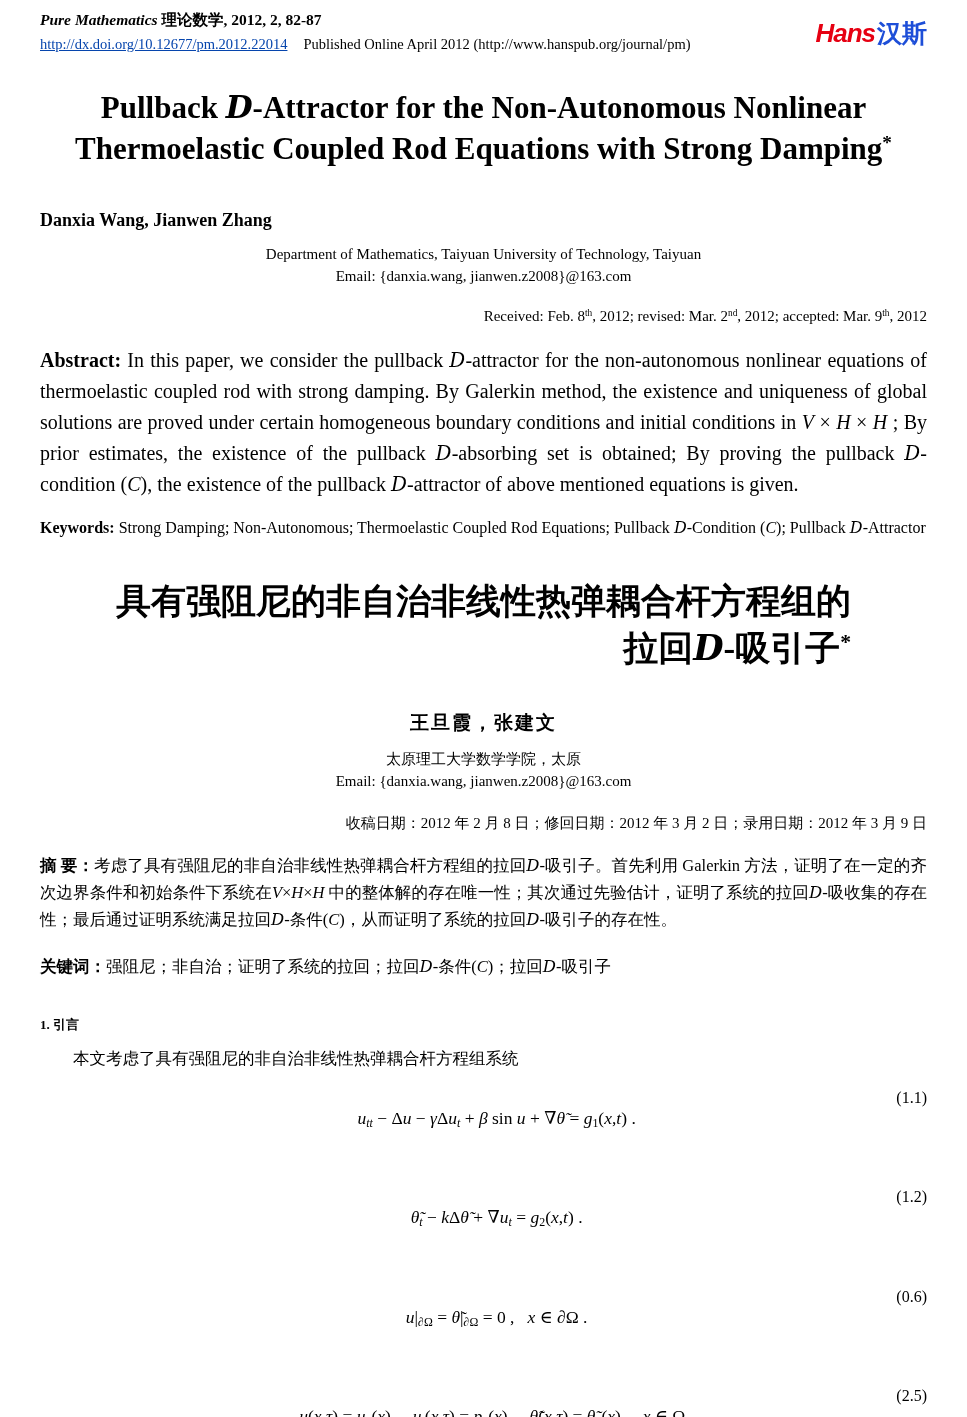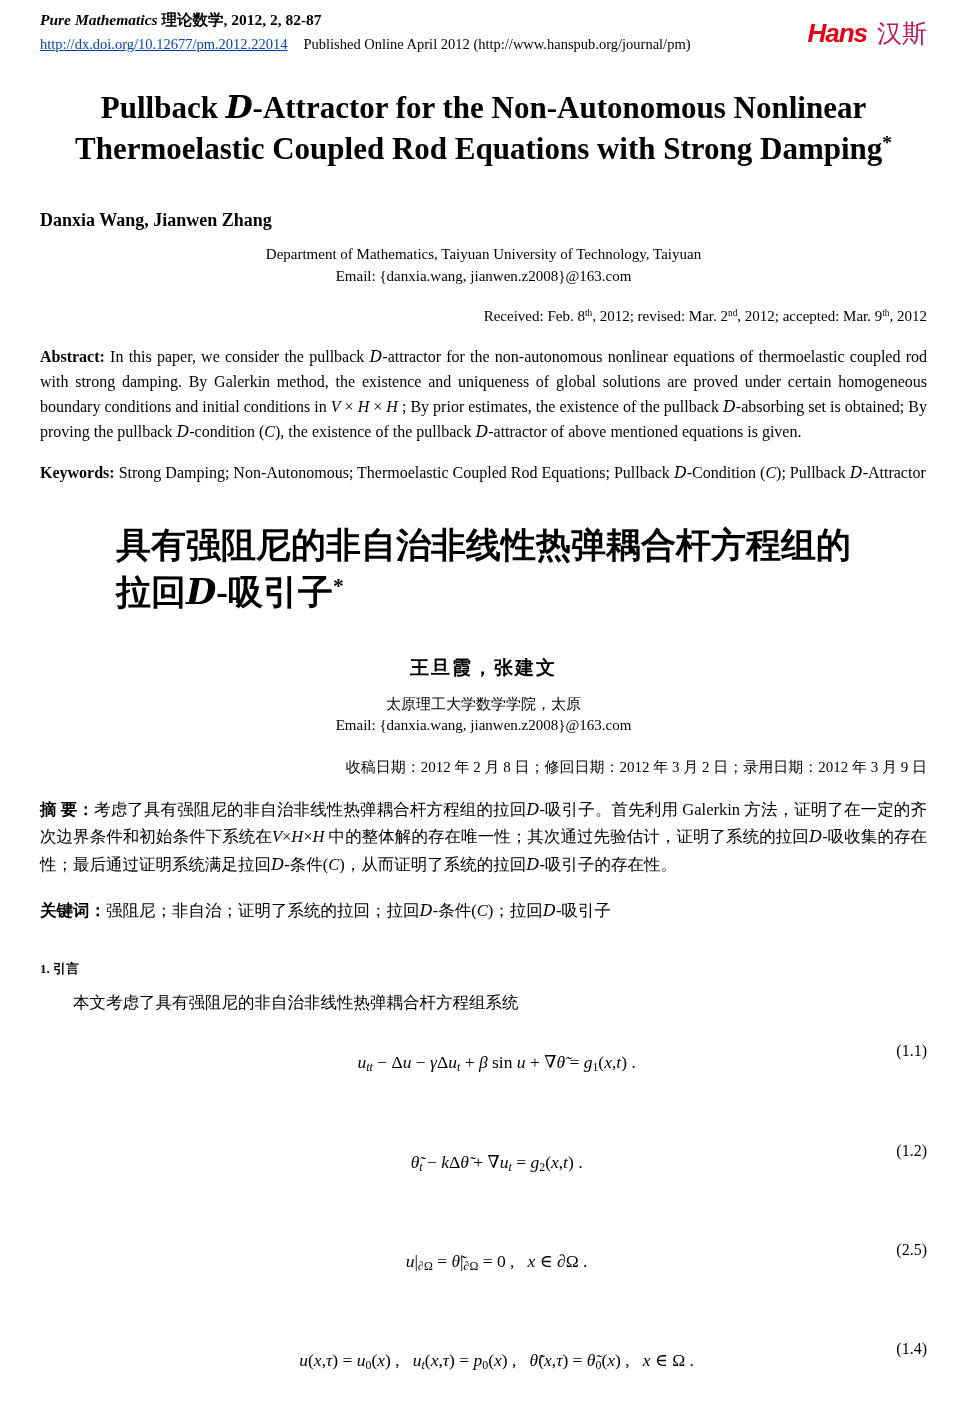--- a/index.html
+++ b/index.html
@@ -32,44 +32,44 @@
   .r-sup  { font-size: 62%; vertical-align: 0.52em; }
 
   
   .header { display: flex; justify-content: space-between; align-items: center; }
   .journal-line { font-size: 15.5px; }
   .doi-line { font-size: 14.5px; margin-top: 5px; }
   .doi-link { color: var(--link); text-decoration: underline; cursor: pointer; }
   .published { margin-left: 16px; }
   .logo { white-space: nowrap; line-height: 1; padding-top: 2px; }
   .logo-hans { color: var(--logo_red); font-family: Liberation Sans, sans-serif; font-weight: bold; font-style: italic; font-size: 26px; letter-spacing: -1px; }
-  .logo-cn { color: #be185d; font-weight: normal; font-size: 25px; margin-left: 10px; }
+  .logo-cn { color: #1d4ed8; font-weight: bold; font-size: 25px; margin-left: 2px; }
 
   
   .title { font-size: 31px; font-weight: bold; text-align: center; line-height: 1.32; max-width: 850px; margin: 34px auto 0 auto; }
   .authors { font-weight: bold; font-size: 18px; margin-top: 40px; }
   .affil { text-align: center; font-size: 15px; margin-top: 13px; line-height: 1.45; }
   .received { text-align: right; font-size: 15px; margin-top: 21px; }
-  .abstract { font-size: 16px; line-height: 1.55; text-align: justify; margin: 20px 0 0 0; }
+  .abstract { font-size: 20px; line-height: 1.55; text-align: justify; margin: 20px 0 0 0; }
   .keywords { font-size: 16px; line-height: 1.55; margin: 16px 0 0 0; padding-left: 90px; text-indent: -90px; }
 
   
-  .cn-title { font-size: 35px; font-weight: bold; text-align: left; line-height: 1.32; margin: 38px auto 0 auto; }
+  .cn-title { font-size: 35px; font-weight: bold; text-align: right; line-height: 1.32; margin: 38px auto 0 auto; }
   .cn-authors { text-align: center; font-weight: bold; font-size: 19px; margin-top: 38px; letter-spacing: 2px; }
   .cn-abstract { font-size: 16.5px; line-height: 1.65; text-align: justify; margin: 19px 0 0 0; }
   .cn-keywords { font-size: 16.5px; line-height: 1.6; margin: 20px 0 0 0; }
 
   
   .section-heading { font-size: 13px; font-weight: bold; margin: 36px 0 0 0; }
   .intro { font-size: 16.5px; margin: 14px 0 0 0; text-indent: 2em; }
 
   
   .equations { margin-top: 4px; }
   .equation { position: relative; text-align: center; font-size: 17.5px; margin: 13px 0; white-space: pre-wrap; }
-  .eq-num { position: absolute; right: 0; top: 11px; font-size: 16px; font-style: normal; }
+  .eq-num { position: absolute; right: 0; top: 2px; font-size: 16px; font-style: normal; }
 </style>
 </head>
 <body>
 
 <div class="page">
 
   <div class="header">
     <div class="header-left">
       <div class="journal-line"><span class="r-bi">Pure Mathematics</span><span class="r-b">  理论数学, 2012, 2, 82-87</span></div>
       <div class="doi-line">
@@ -122,21 +122,21 @@
     <div class="equation">
       <span class="eq-body"><span class="r-i">u</span><span class="r-subi">tt</span><span class="r-n"> − Δ</span><span class="r-i">u</span><span class="r-n"> − </span><span class="r-i">γ</span><span class="r-n">Δ</span><span class="r-i">u</span><span class="r-subi">t</span><span class="r-n"> + </span><span class="r-i">β</span><span class="r-n"> sin </span><span class="r-i">u</span><span class="r-n"> + ∇</span><span class="r-i">θ̃</span><span class="r-n"> = </span><span class="r-i">g</span><span class="r-sub">1</span><span class="r-n">(</span><span class="r-i">x</span><span class="r-n">,</span><span class="r-i">t</span><span class="r-n">) .</span></span>
       <span class="eq-num">(1.1)</span>
     </div>
     <div class="equation">
       <span class="eq-body"><span class="r-i">θ̃</span><span class="r-subi">t</span><span class="r-n"> − </span><span class="r-i">k</span><span class="r-n">Δ</span><span class="r-i">θ̃</span><span class="r-n"> + ∇</span><span class="r-i">u</span><span class="r-subi">t</span><span class="r-n"> = </span><span class="r-i">g</span><span class="r-sub">2</span><span class="r-n">(</span><span class="r-i">x</span><span class="r-n">,</span><span class="r-i">t</span><span class="r-n">) .</span></span>
       <span class="eq-num">(1.2)</span>
     </div>
     <div class="equation">
       <span class="eq-body"><span class="r-i">u</span><span class="r-n">|</span><span class="r-sub">∂Ω</span><span class="r-n"> = </span><span class="r-i">θ̃</span><span class="r-n">|</span><span class="r-sub">∂Ω</span><span class="r-n"> = 0 ,   </span><span class="r-i">x</span><span class="r-n"> ∈ ∂Ω .</span></span>
-      <span class="eq-num">(2.5)</span>
+      <span class="eq-num">(0.6)</span>
     </div>
     <div class="equation">
       <span class="eq-body"><span class="r-i">u</span><span class="r-n">(</span><span class="r-i">x</span><span class="r-n">,</span><span class="r-i">τ</span><span class="r-n">)</span><span class="r-n"> = </span><span class="r-i">u</span><span class="r-sub">0</span><span class="r-n">(</span><span class="r-i">x</span><span class="r-n">) ,   </span><span class="r-i">u</span><span class="r-subi">t</span><span class="r-n">(</span><span class="r-i">x</span><span class="r-n">,</span><span class="r-i">τ</span><span class="r-n">)</span><span class="r-n"> = </span><span class="r-i">p</span><span class="r-sub">0</span><span class="r-n">(</span><span class="r-i">x</span><span class="r-n">) ,   </span><span class="r-i">θ̃</span><span class="r-n">(</span><span class="r-i">x</span><span class="r-n">,</span><span class="r-i">τ</span><span class="r-n">)</span><span class="r-n"> = </span><span class="r-i">θ̃</span><span class="r-sub">0</span><span class="r-n">(</span><span class="r-i">x</span><span class="r-n">) ,   </span><span class="r-i">x</span><span class="r-n"> ∈ Ω .</span></span>
-      <span class="eq-num">(1.4)</span>
+      <span class="eq-num">(2.5)</span>
     </div>
   </div>
 
 </div>
 
 </body></html>

